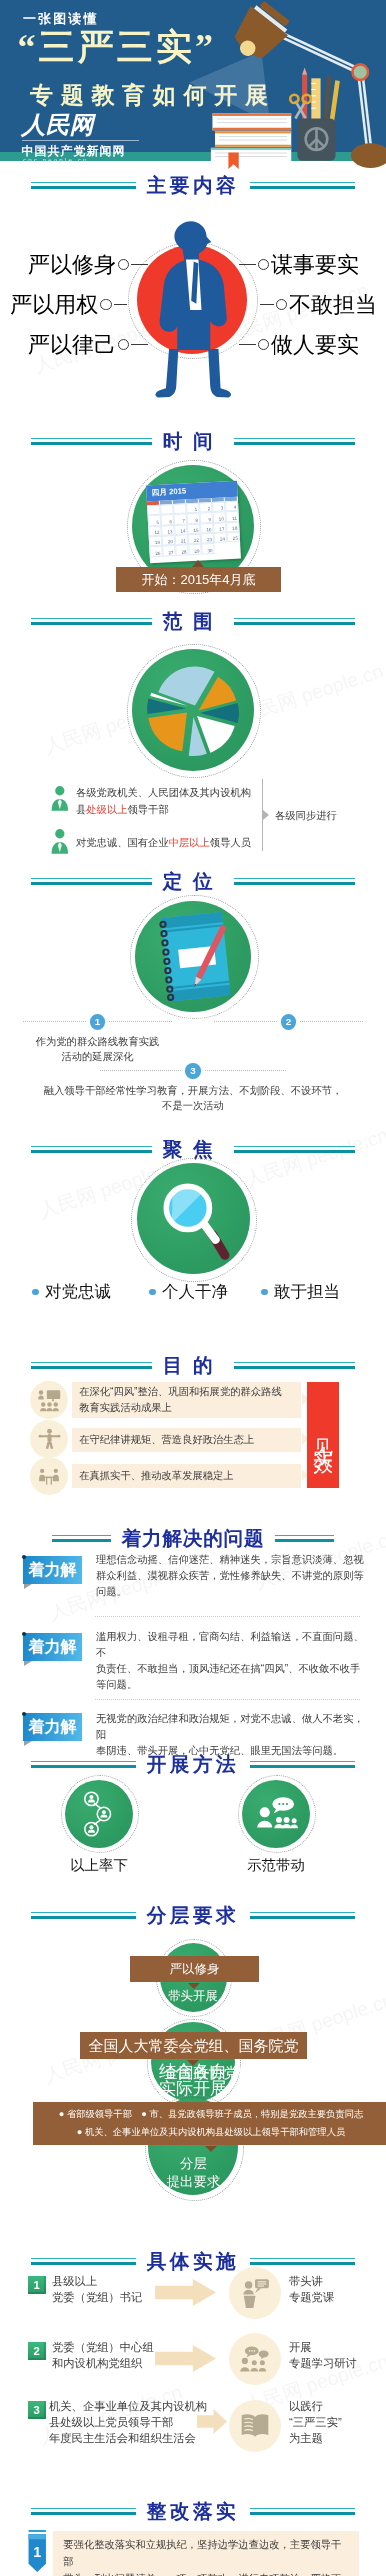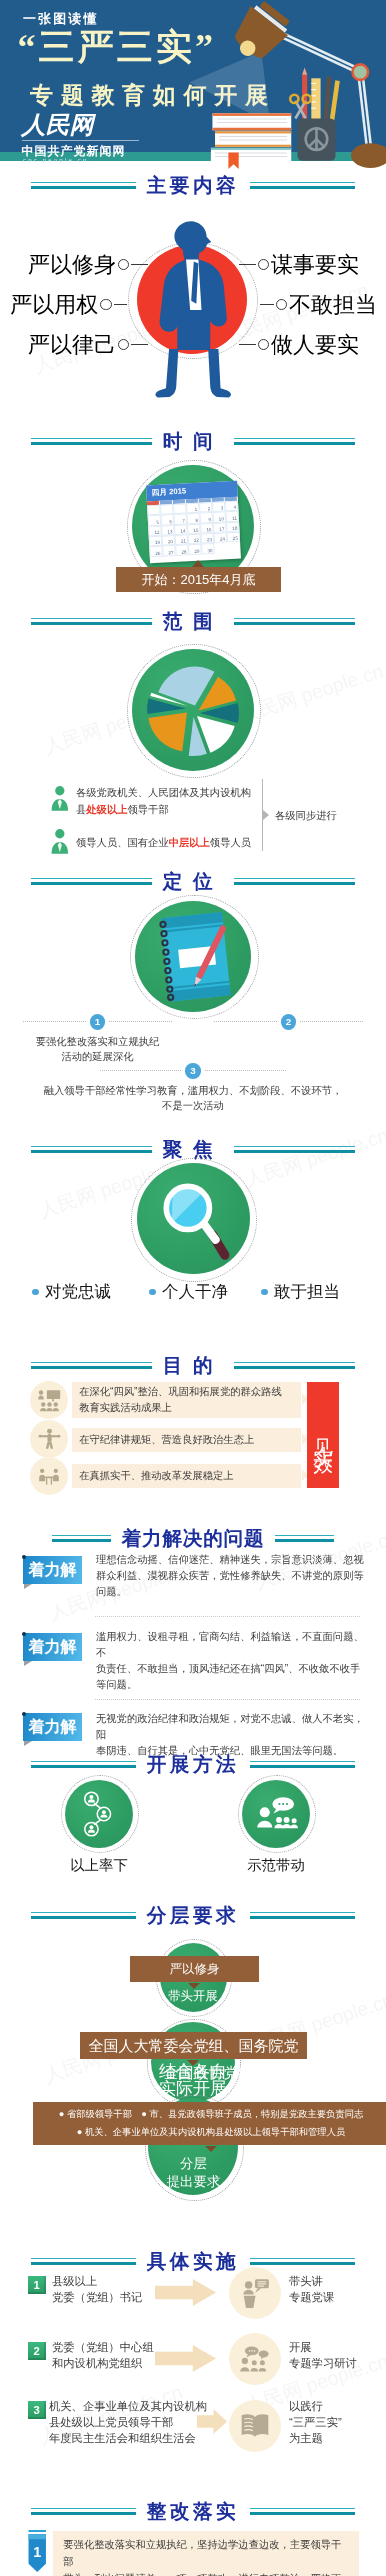--- a/index.html
+++ b/index.html
@@ -33,21 +33,21 @@
           font-family:"Liberation Serif","DejaVu Serif",serif;}
   .ls2{letter-spacing:0.55em;margin-right:-0.55em;}
   .ls4{letter-spacing:0.18em;margin-right:-0.18em;}
   .ls0{letter-spacing:0.04em;}
 
   
   .dashring{position:absolute;border:1.5px dotted #9f9f9f;border-radius:50%;}
   .gcircle{position:absolute;border-radius:50%;
            background:radial-gradient(circle at 36% 30%, #3aac70 0%, #2f9e63 55%, #27925c 100%);}
   .preline{white-space:pre-line;}
-  .red{color:#e8392b;font-weight:bold;}
+  .red{color:#e8392b;}
 
   
   .redcircle{position:absolute;left:137px;top:245px;width:110px;height:109px;border-radius:50%;background:#ee392b;}
   .man-ring{left:128px;top:242px;width:128px;height:115px;}
   .man-svg{position:absolute;left:133px;top:216px;width:121px;height:192px;}
   .mc-row{position:absolute;display:flex;align-items:center;height:23px;}
   .mc-label{font-size:22px;color:#000000;font-family:Liberation Sans, sans-serif;white-space:nowrap;}
   .mc-ring{width:9.3px;height:9.3px;border:1.5px solid #3a3a3a;border-radius:50%;background:#fff;margin:0 2.1px;flex:none;}
   .mc-line{height:0;border-top:1.5px solid #3a3a3a;flex:1;}
 
@@ -359,21 +359,21 @@
     <path d="M19,27 l4,6 -4,14 -4,-14 z" fill="#fff" opacity=".9"></path>
   </svg>
   <div class="scope-item preline" style="left:76px;top:785px;width:216px"><span>各级党政机关、人民团体及其内设机构
 县</span><span class="red">处级以上</span><span>领导干部</span></div>
 
   <svg class="abs" style="left:50px;top:828px;width:19.6px;height:28px" viewBox="0 0 38 54">
     <circle cx="19" cy="11" r="9" fill="#3db078"></circle>
     <path d="M3,50 C3,32 12,27 19,27 C26,27 35,32 35,50 Z" fill="#3db078"></path>
     <path d="M19,27 l4,6 -4,14 -4,-14 z" fill="#fff" opacity=".9"></path>
   </svg>
-  <div class="scope-item preline" style="left:76px;top:835px;width:222px"><span>领导人员、国有企业</span><span class="red">中层以上</span><span>领导人员</span></div>
+  <div class="scope-item preline" style="left:76px;top:835px;width:222px"><span>对党忠诚、国有企业</span><span class="red">中层以上</span><span>领导人员</span></div>
 
   <div class="scope-divider"></div>
   <div class="scope-arrow"></div>
   <div class="scope-note">各级同步进行</div>
 
   <div class="sec" style="top:869px">
     <i class="dl"></i>
     <h2 class="ls2">定位</h2>
     <i class="dl"></i>
   </div>
@@ -405,37 +405,37 @@
       </g>
     </g>
   </svg>
 
   <div class="pos-item" style="left:23px;top:1014px;width:149px">
     <div class="leader-row">
         <i class="leader"></i>
       <span class="numcirc">1</span>
       <i class="leader"></i>
       </div>
-    <div class="pos-text preline">要强化整改落实和立规执纪
+    <div class="pos-text preline">作为党的群众路线教育实践
 活动的延展深化</div>
   </div>
   <div class="pos-item" style="left:214px;top:1014px;width:149px">
     <div class="leader-row">
         <i class="leader"></i>
       <span class="numcirc">2</span>
       <i class="leader"></i>
       </div>
   </div>
   <div class="pos-item" style="left:23px;top:1063px;width:340px">
     <div class="leader-row" style="padding:0 77px">
         <i class="leader"></i>
       <span class="numcirc">3</span>
       <i class="leader"></i>
       </div>
-    <div class="pos-text preline">融入领导干部经常性学习教育，滥用权力、不划阶段、不设环节，
+    <div class="pos-text preline">融入领导干部经常性学习教育，开展方法、不划阶段、不设环节，
 不是一次活动</div>
   </div>
 
   <div class="sec" style="top:1137px">
     <i class="dl"></i>
     <h2 class="ls2">聚焦</h2>
     <i class="dl"></i>
   </div>
   <div class="dashring" style="left:131px;top:1158px;width:124px;height:122px"></div>
   <div class="gcircle" style="left:137px;top:1163px;width:113px;height:111px"></div>
@@ -526,21 +526,21 @@
 群众利益、漠视群众疾苦，党性修养缺失、不讲党的原则等
 问题。</div>
   <div class="dotsep" style="top:1616px"></div>
   <div class="tag" style="top:1633px">着力解决</div>
   <div class="prob-text preline" style="top:1629px">滥用权力、设租寻租，官商勾结、利益输送，不直面问题、不
 负责任、不敢担当，顶风违纪还在搞“四风”、不收敛不收手
 等问题。</div>
   <div class="dotsep" style="top:1699px"></div>
   <div class="tag" style="top:1713px">着力解决</div>
   <div class="prob-text preline" style="top:1711px">无视党的政治纪律和政治规矩，对党不忠诚、做人不老实，阳
-奉阴违、自行其是，心中无党纪、眼里无国法等问题。</div>
+奉阴违、带头开展，心中无党纪、眼里无国法等问题。</div>
 
   <div class="sec" style="top:1752px">
     <i class="dl"></i>
     <h2 class="ls4">开展方法</h2>
     <i class="dl"></i>
   </div>
   <div class="dashring" style="left:61px;top:1775px;width:76px;height:76px"></div>
   <div class="gcircle micon" style="left:65px;top:1780px;width:68px;height:68px">
     <svg width="40" height="52" viewBox="0 0 90 112">
       <g stroke="#ffffff" stroke-width="3.5" fill="none">

